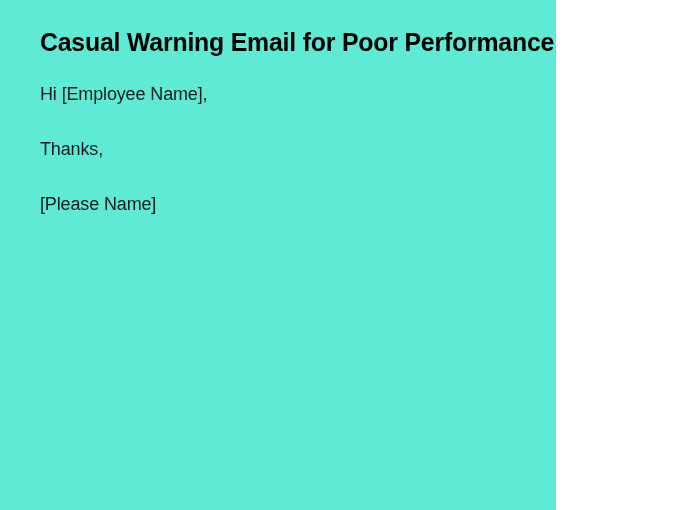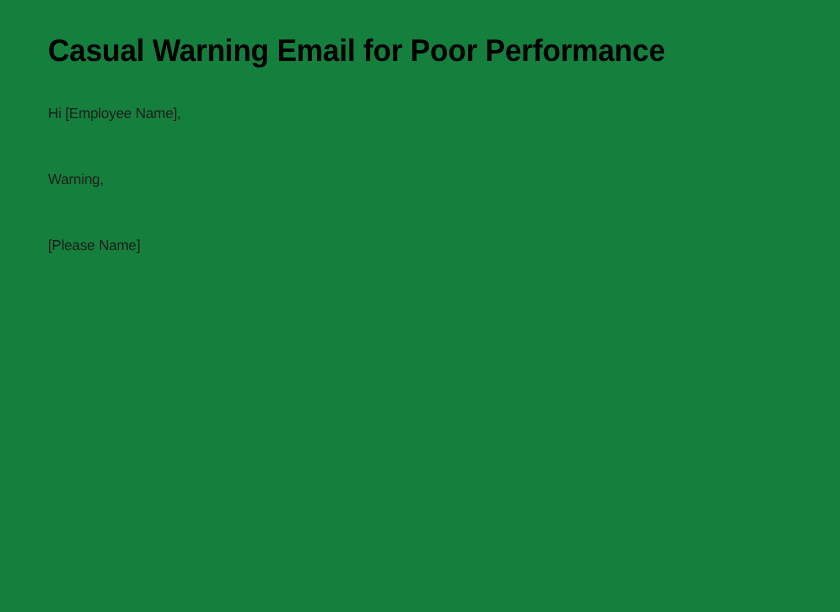--- a/index.html
+++ b/index.html
@@ -10,23 +10,23 @@
   body {
     width: 700px;
     height: 510px;
     overflow: hidden;
     font-family: "Liberation Sans", "DejaVu Sans", sans-serif;
     -webkit-font-smoothing: antialiased;
   }
 
   .page {
     position: relative;
-    width: 700px;
+    width: 556px;
     height: 510px;
-    background: #15803d;
+    background: #5eead4;
     box-sizing: border-box;
     padding: 4px;
   }
 
   .doc-body {
     position: absolute;
     left: 40px;
     top: 0;
     width: 620px;
   }
@@ -40,21 +40,21 @@
     line-height: 34px;
     letter-spacing: -0.2px;
     color: #000000;
     transform: scaleX(0.955);
     transform-origin: left center;
     white-space: nowrap;
   }
 
   .email-block {
     margin: 0;
-    font-size: 12px;
+    font-size: 18px;
     font-weight: normal;
     line-height: 35px;
     color: #1c1c1c;
     letter-spacing: -0.15px;
     word-spacing: 0.1px;
   }
 
   .greeting {
     padding-top: 18px;
   }
@@ -82,19 +82,19 @@
 <div class="page">
 
   <div class="doc-body">
 
     <h1 class="doc-title">Casual Warning Email for Poor Performance</h1>
 
     <p class="email-block greeting">Hi [Employee Name],</p>
 
 
 
-    <p class="email-block signoff">Warning,</p>
+    <p class="email-block signoff">Thanks,</p>
 
     <p class="email-block signature">[Please Name]</p>
 
   </div>
 
 </div>
 
 </body></html>

